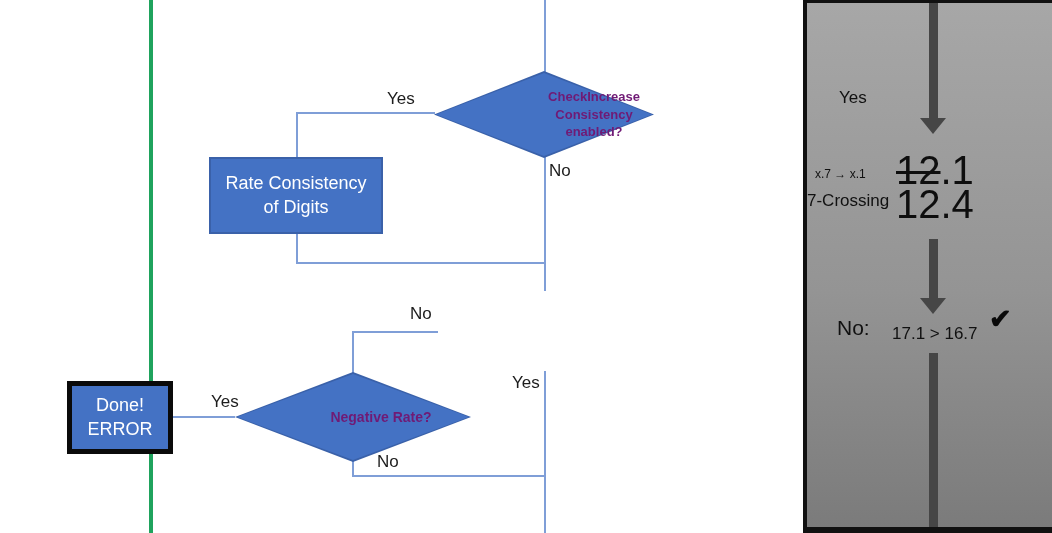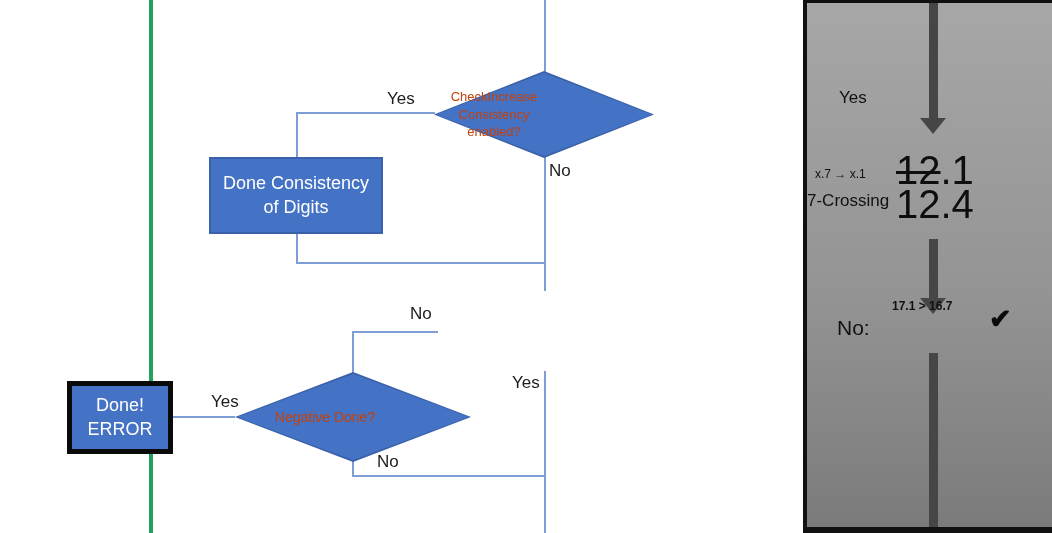--- a/index.html
+++ b/index.html
@@ -22,22 +22,22 @@
   .c-no3-h       {left:352px;top:475px;width:194px;height:2px;}
   .c-yes3-h      {left:173px;top:416px;width:62px;height:2px;}
   
   .green-line{position:absolute;left:149px;top:0;width:4px;height:533px;background:#1fa35d;}
   
   .diamond{position:absolute;}
   .diamond .shape-outer{position:absolute;inset:0;background:#3a61a9;
     clip-path:polygon(50% 0,100% 50%,50% 100%,0 50%);}
   .diamond .shape-inner{position:absolute;inset:2px;background:#4472c4;
     clip-path:polygon(50% 0,100% 50%,50% 100%,0 50%);}
-  .diamond .label{position:absolute;inset:0;display:flex;align-items:center;justify-content:flex-start;
-    text-align:center;color:#c2410c;font-weight:400;line-height:1.35;}
+  .diamond .label{position:absolute;inset:0;display:flex;align-items:center;justify-content:flex-end;
+    text-align:center;color:#701a75;font-weight:700;line-height:1.35;}
   .d1{left:434px;top:71px;width:220px;height:87px;font-size:13px;}
   .d1 .label span{width:120px;}
   .d2{left:438px;top:290px;width:210px;height:82px;font-size:13.5px;}
   .d2 .label span{width:115px;}
   .d3{left:235px;top:372px;width:236px;height:90px;font-size:14px;}
   .d3 .label span{width:180px;}
   .process{position:absolute;left:209px;top:157px;width:174px;height:77px;
     background:#4472c4;border:2px solid #3a61a9;box-sizing:border-box;
     display:flex;align-items:center;justify-content:center;text-align:center;
     color:#fff;font-size:18px;line-height:1.3;}
@@ -68,21 +68,21 @@
     border-top:16px solid #464646;left:113px;}
   .a1-head{top:115px;}
   .a2-head{top:295px;}
   .p-yes{position:absolute;left:32px;top:85px;font-size:17px;color:#111;}
   .p-case1{position:absolute;left:8px;top:164px;font-size:12px;color:#111;}
   .p-case2{position:absolute;left:0px;top:188px;font-size:17px;color:#111;}
   .p-old{position:absolute;left:89px;top:147px;font-size:40px;line-height:1;color:#0e0e0e;}
   .p-old .struck{text-decoration:line-through;text-decoration-thickness:3px;}
   .p-new{position:absolute;left:89px;top:181px;font-size:40px;line-height:1;color:#0e0e0e;}
   .p-resno{position:absolute;left:30px;top:313px;font-size:21px;color:#111;}
-  .p-rescmp{position:absolute;left:85px;top:296px;font-size:12px;color:#111;font-weight:bold;}
+  .p-rescmp{position:absolute;left:85px;top:321px;font-size:17px;color:#111;}
   .p-check{position:absolute;left:182px;top:300px;font-size:27px;font-weight:bold;color:#0a0a0a;}
 </style>
 </head>
 <body>
 
 <div class="stage">
 
   <div class="line c-vmain-top"></div>
   <div class="line c-vmain-mid"></div>
   <div class="line c-vmain-bot"></div>
@@ -100,29 +100,29 @@
 
   <div class="diamond d1">
     <div class="shape-outer"></div>
     <div class="shape-inner"></div>
     <div class="label">
         <span>CheckIncrease Consistency enabled?</span>
       </div>
   </div>
 
   <div class="process">
-    <span>Done Consistency of Digits</span>
+    <span>Rate Consistency of Digits</span>
   </div>
 
 
   <div class="diamond d3">
     <div class="shape-outer"></div>
     <div class="shape-inner"></div>
     <div class="label">
-        <span>Negative Done?</span>
+        <span>Negative Rate?</span>
       </div>
   </div>
 
   <div class="terminal">
     <span>Done! ERROR</span>
   </div>
 
   <div class="flabel l-yes1">Yes</div>
   <div class="flabel l-no1">No</div>
   <div class="flabel l-no2">No</div>

